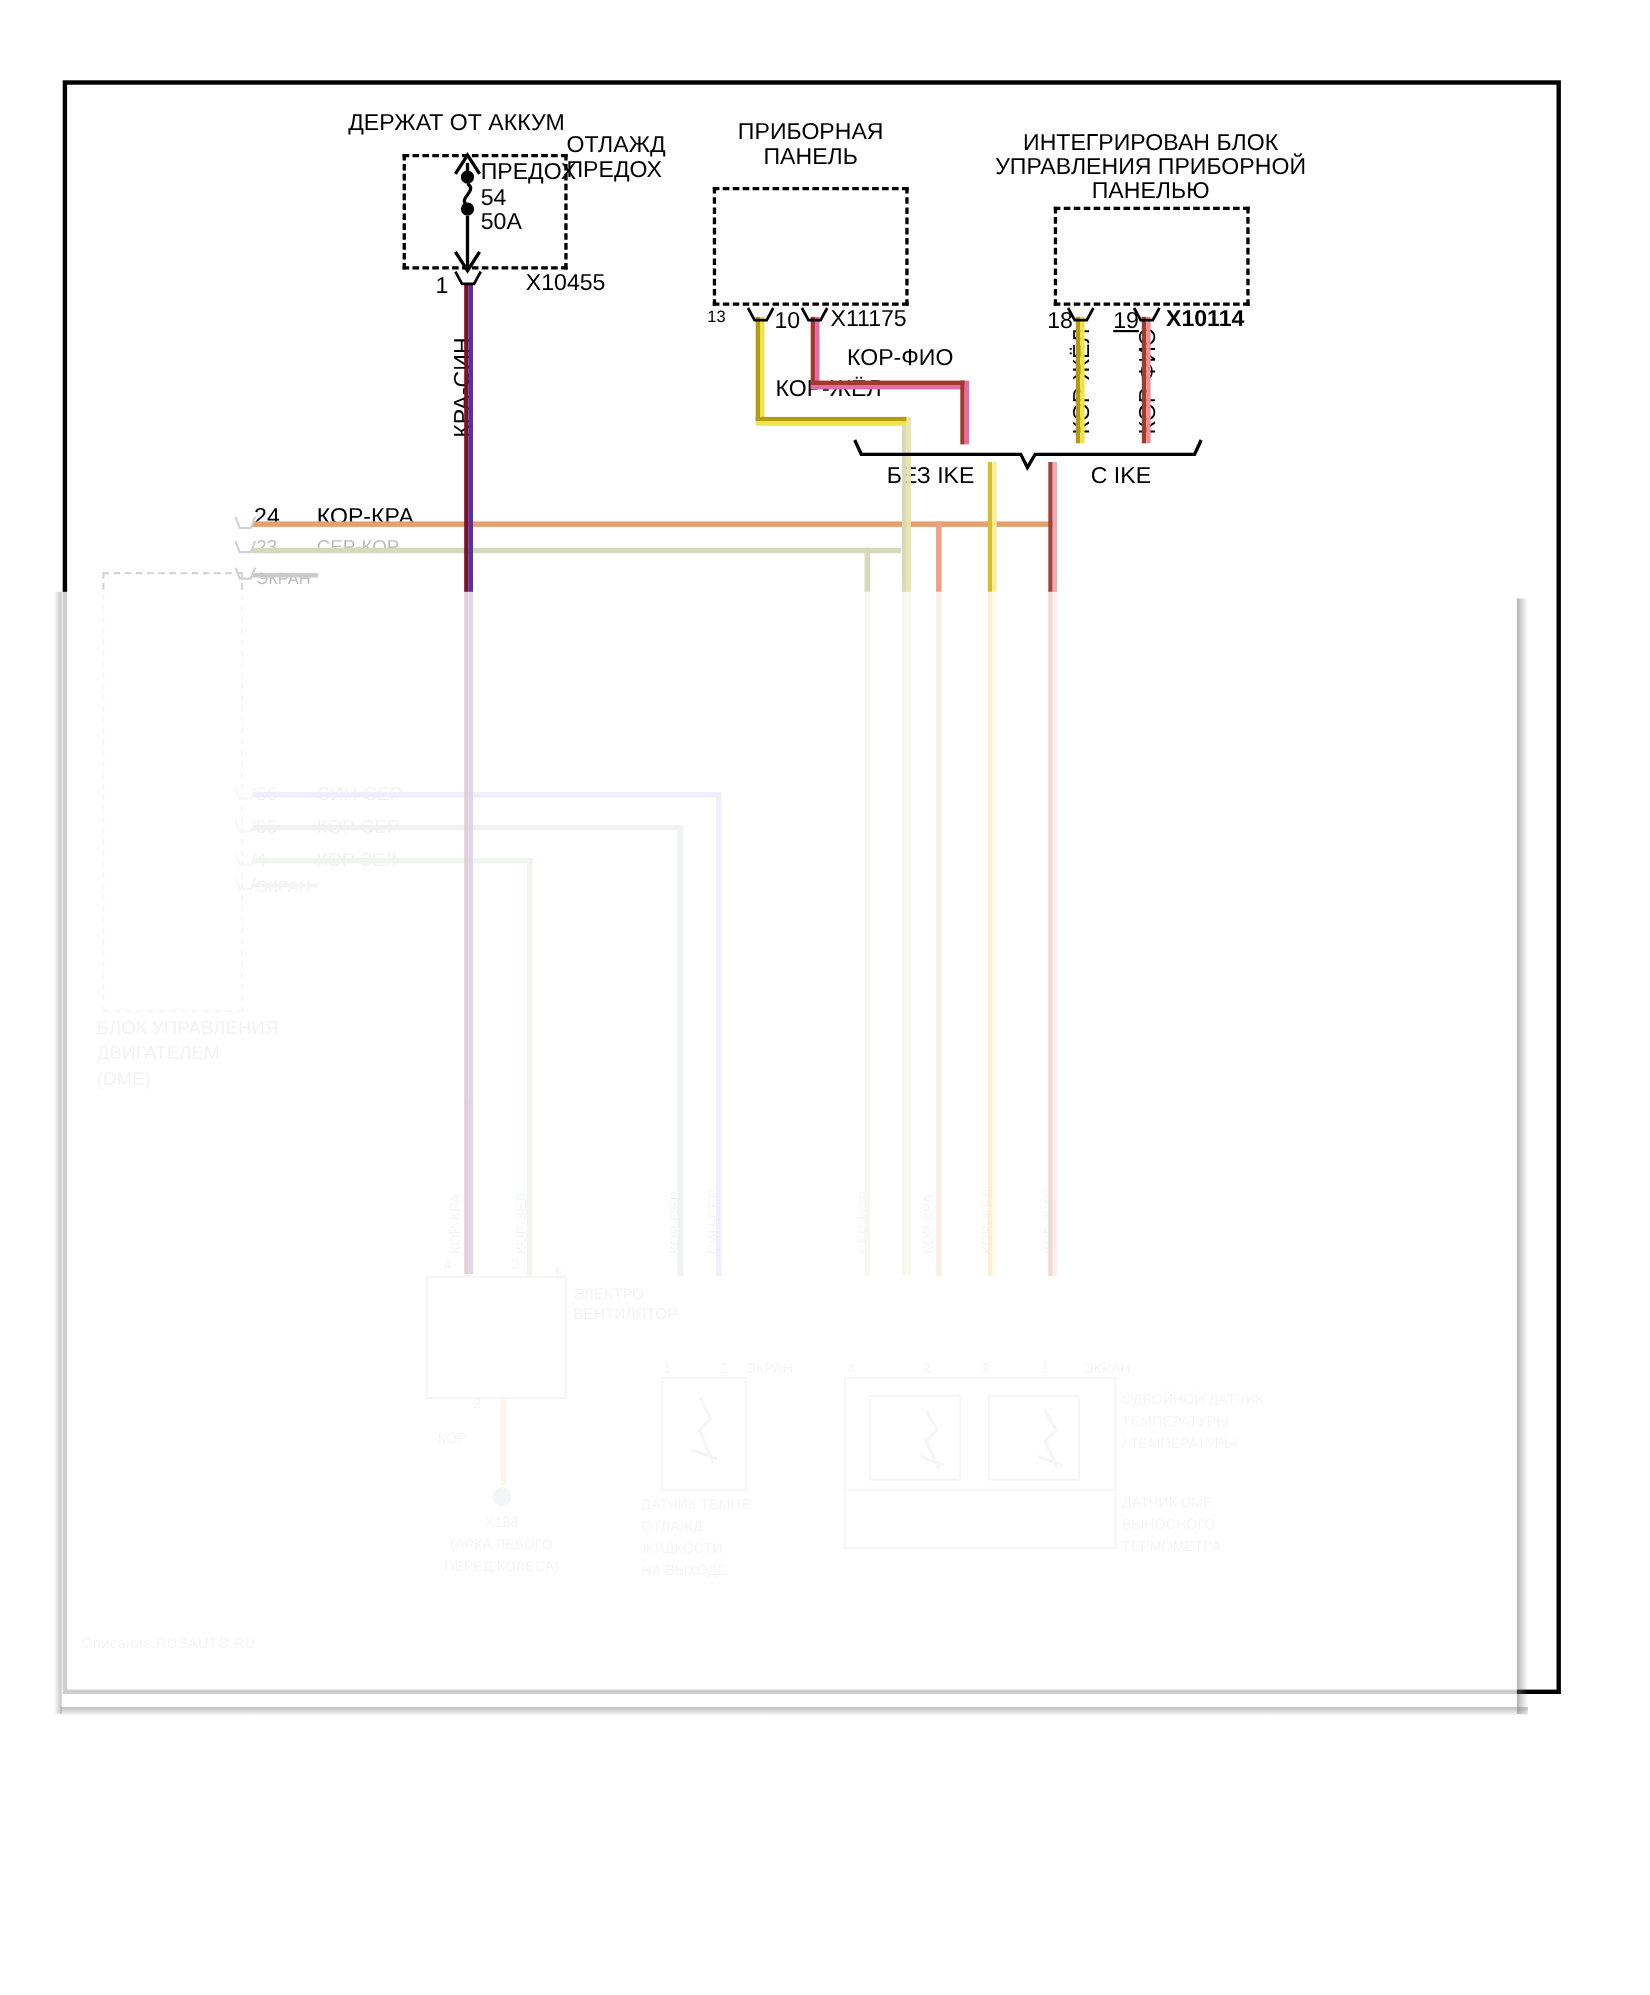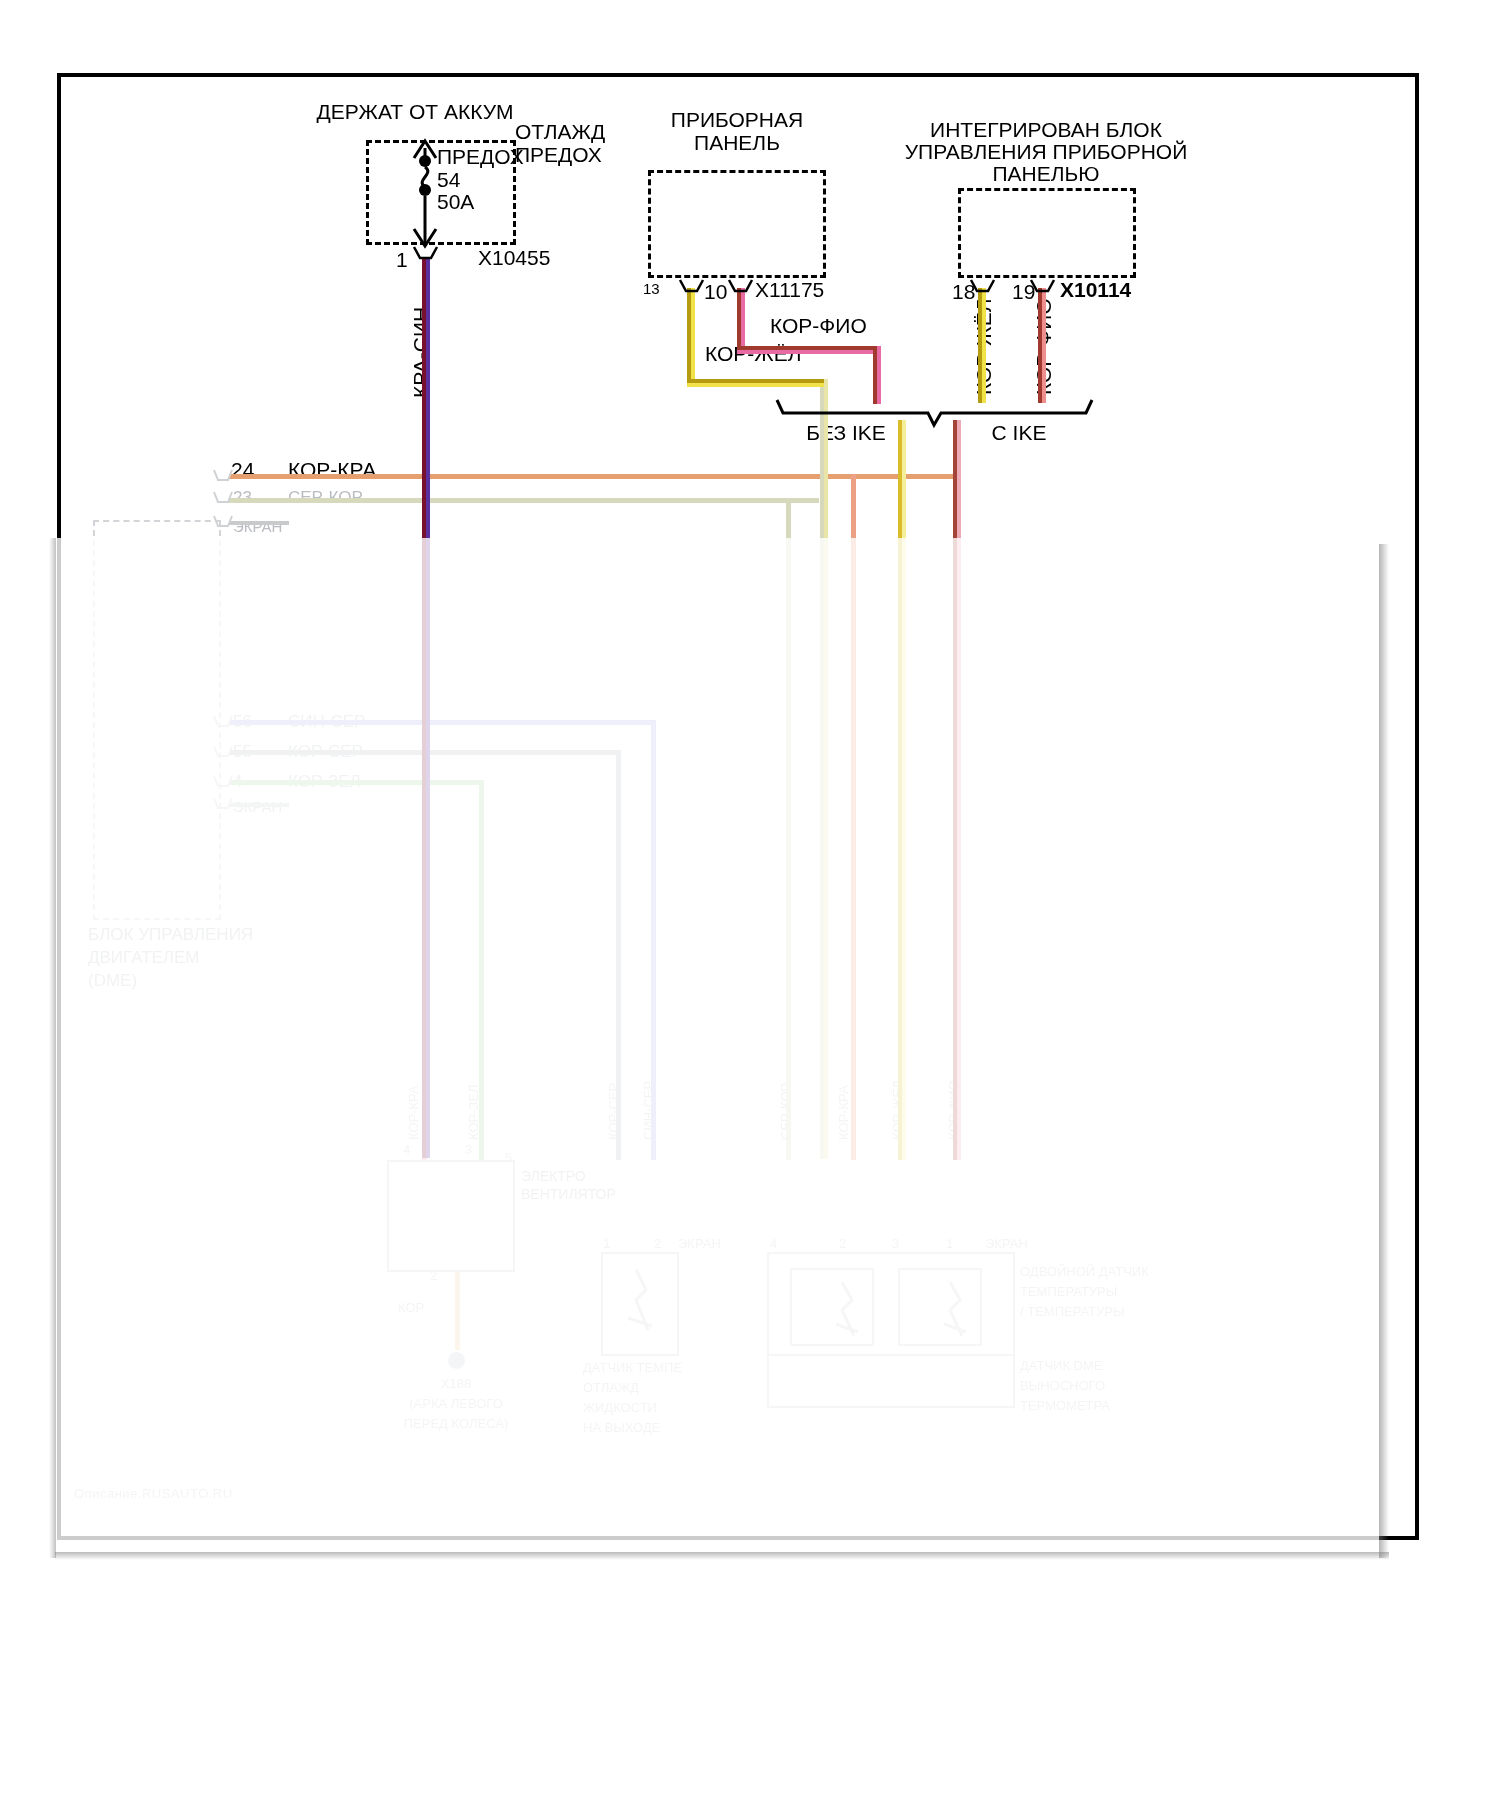--- a/index.html
+++ b/index.html
@@ -183,21 +183,21 @@
   <div class="lbl c" style="left:1046px; top:140px; font-size:21px;">УПРАВЛЕНИЯ ПРИБОРНОЙ</div>
   <div class="lbl c" style="left:1046px; top:162px; font-size:21px;text-align:right;">ПАНЕЛЬЮ</div>
 
   <div class="dash-box" style="left:958px; top:188px; width:178px; height:90px;"></div>
 
   <svg class="ovl" width="1500" height="1814" style="z-index:6;">
     <path d="M971,280 L977,291 L988,291 L994,280" fill="none" stroke="#000" stroke-width="2.5"></path>
     <path d="M1031,280 L1037,291 L1048,291 L1054,280" fill="none" stroke="#000" stroke-width="2.5"></path>
   </svg>
   <div class="lbl" style="left:952px; top:280px; font-size:21px;">18</div>
-  <div class="lbl" style="left:1012px; top:280px; font-size:21px;">19</div>
+  <div class="lbl" style="left:1012px; top:280px; font-size:21px;text-decoration:underline;">19</div>
   <div class="lbl" style="left:1060px; top:278px; font-size:21px;font-weight:bold;">X10114</div>
 
   <div class="lbl vert" style="left:972px; top:395px; font-size:21px;">КОР-ЖЁЛ</div>
   <div class="lbl vert" style="left:1032px; top:395px; font-size:21px;">КОР-ФИО</div>
 
   <svg class="ovl" width="1500" height="1814" style="z-index:6;">
     <polyline points="777,400 783,413 928,413 934,425 941,413 1086,413 1092,400" fill="none" stroke="#000" stroke-width="3" stroke-linejoin="miter"></polyline>
   </svg>
   <div class="lbl c" style="left:846px; top:421px; font-size:21px;">БЕЗ IKE</div>
   <div class="lbl c" style="left:1019px; top:421px; font-size:21px;">С IKE</div>

